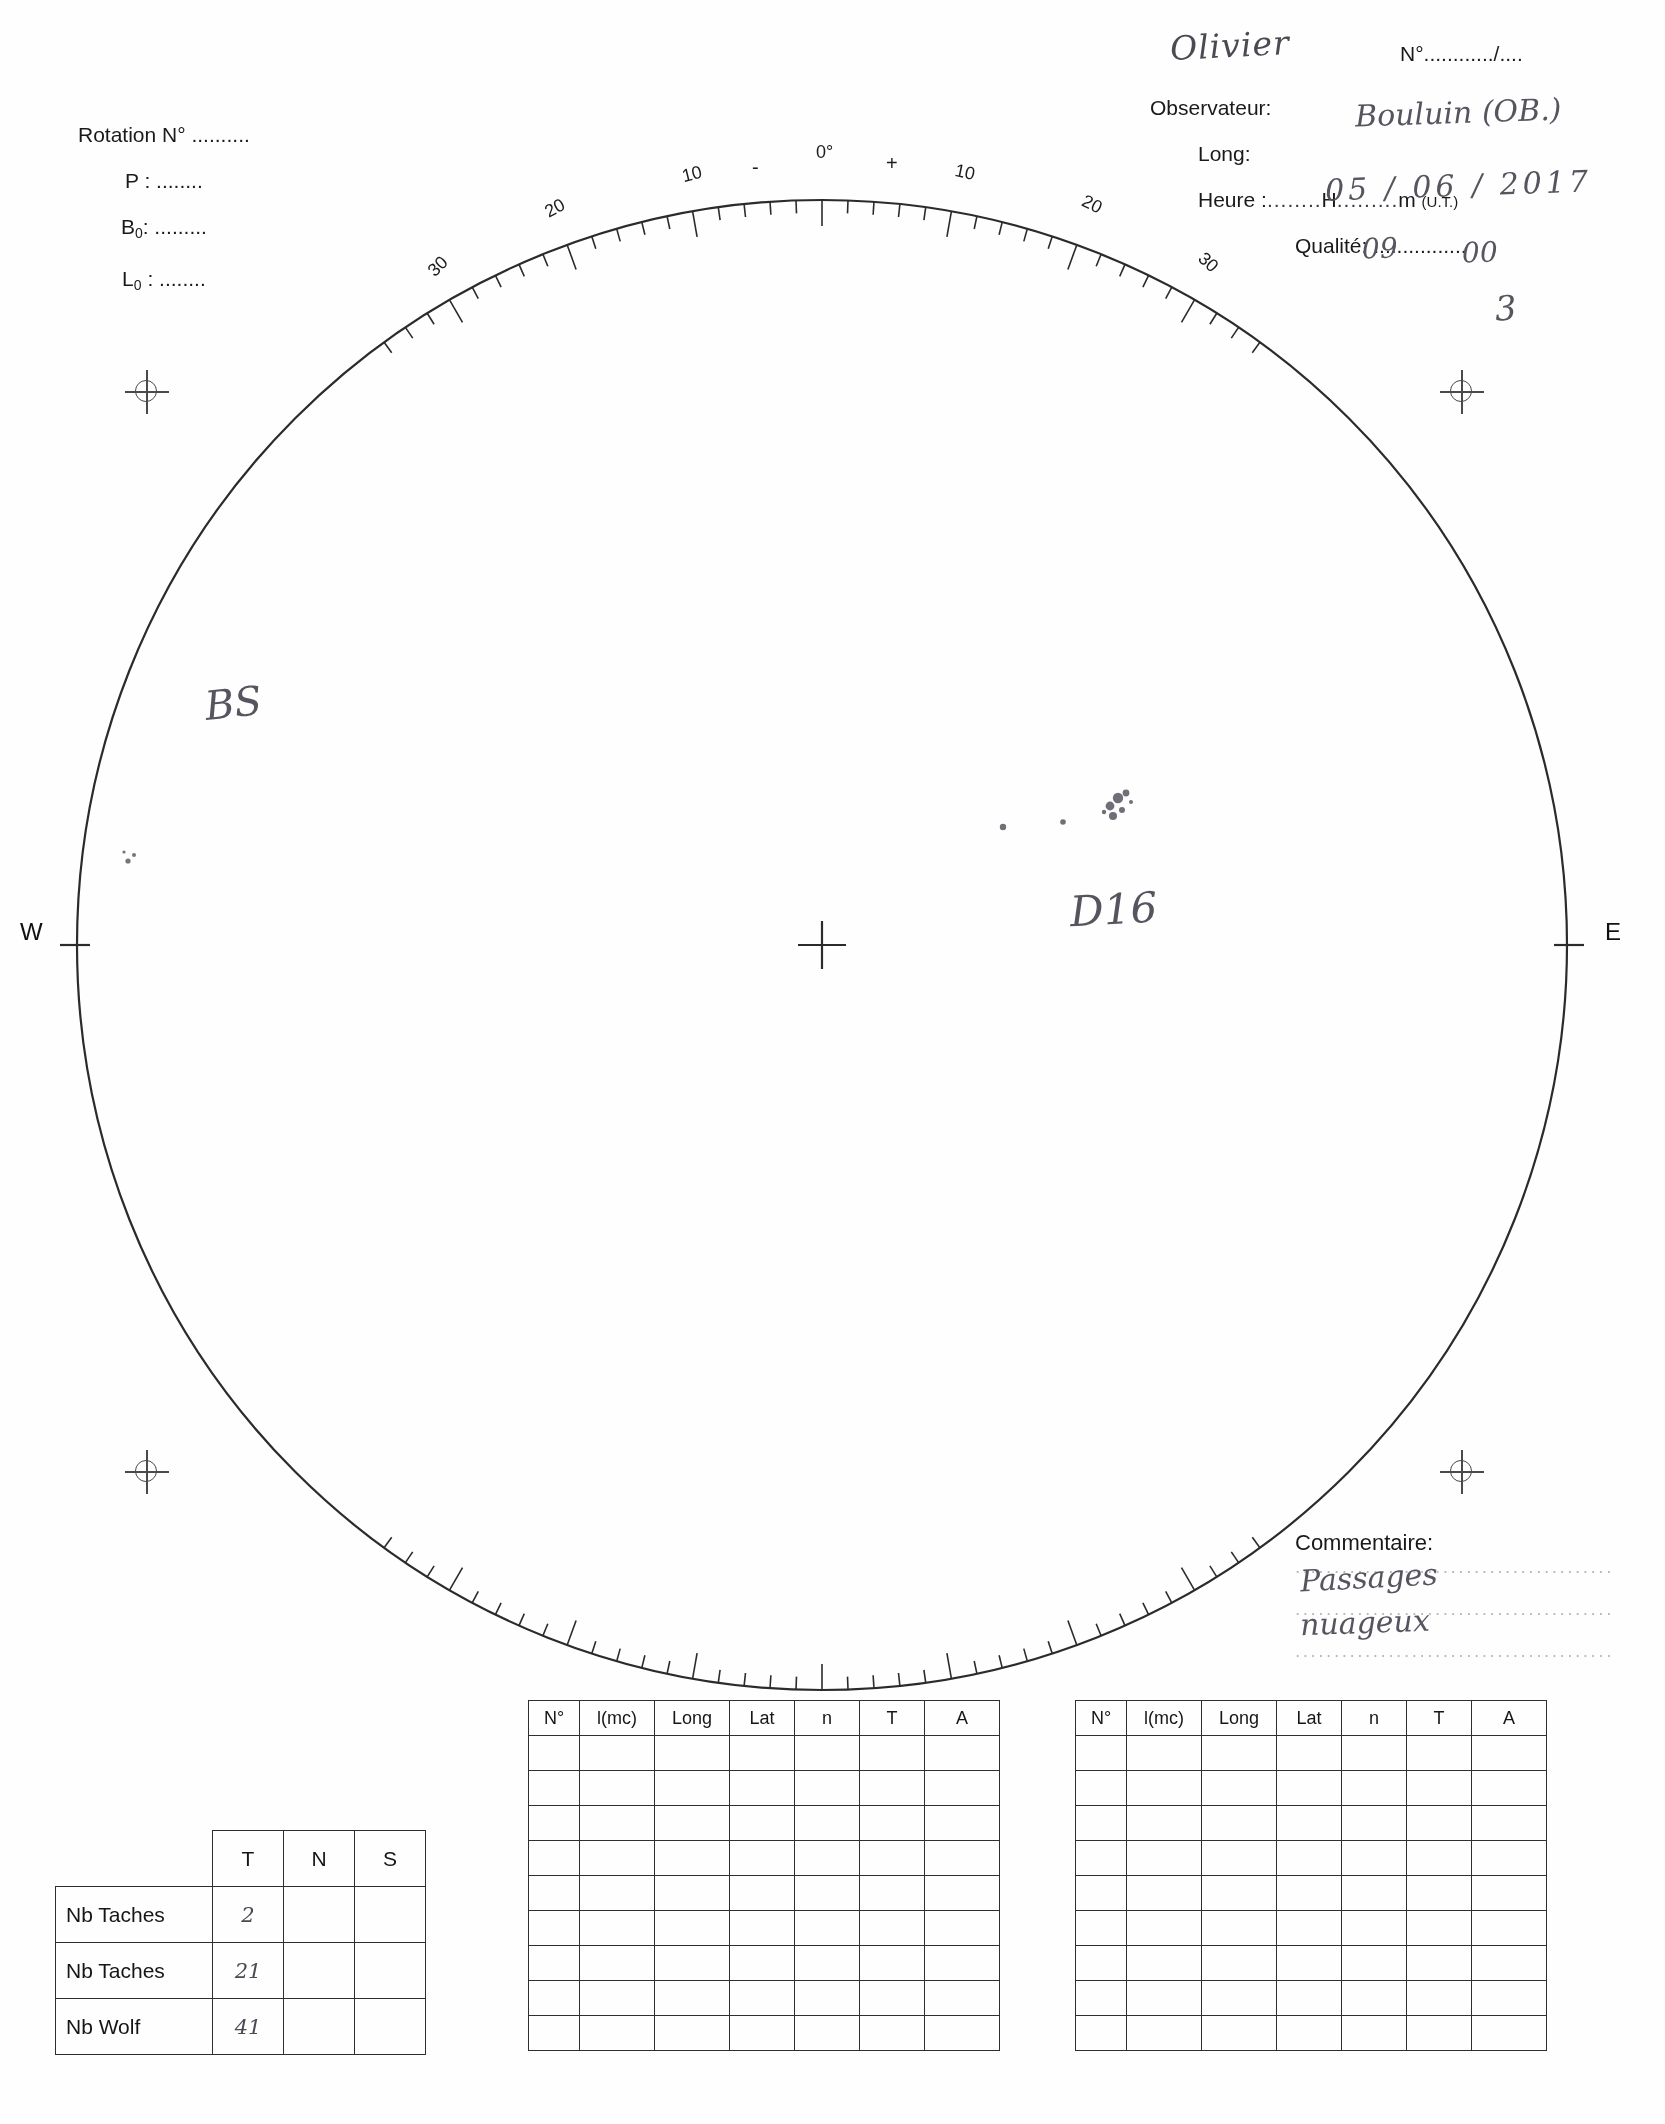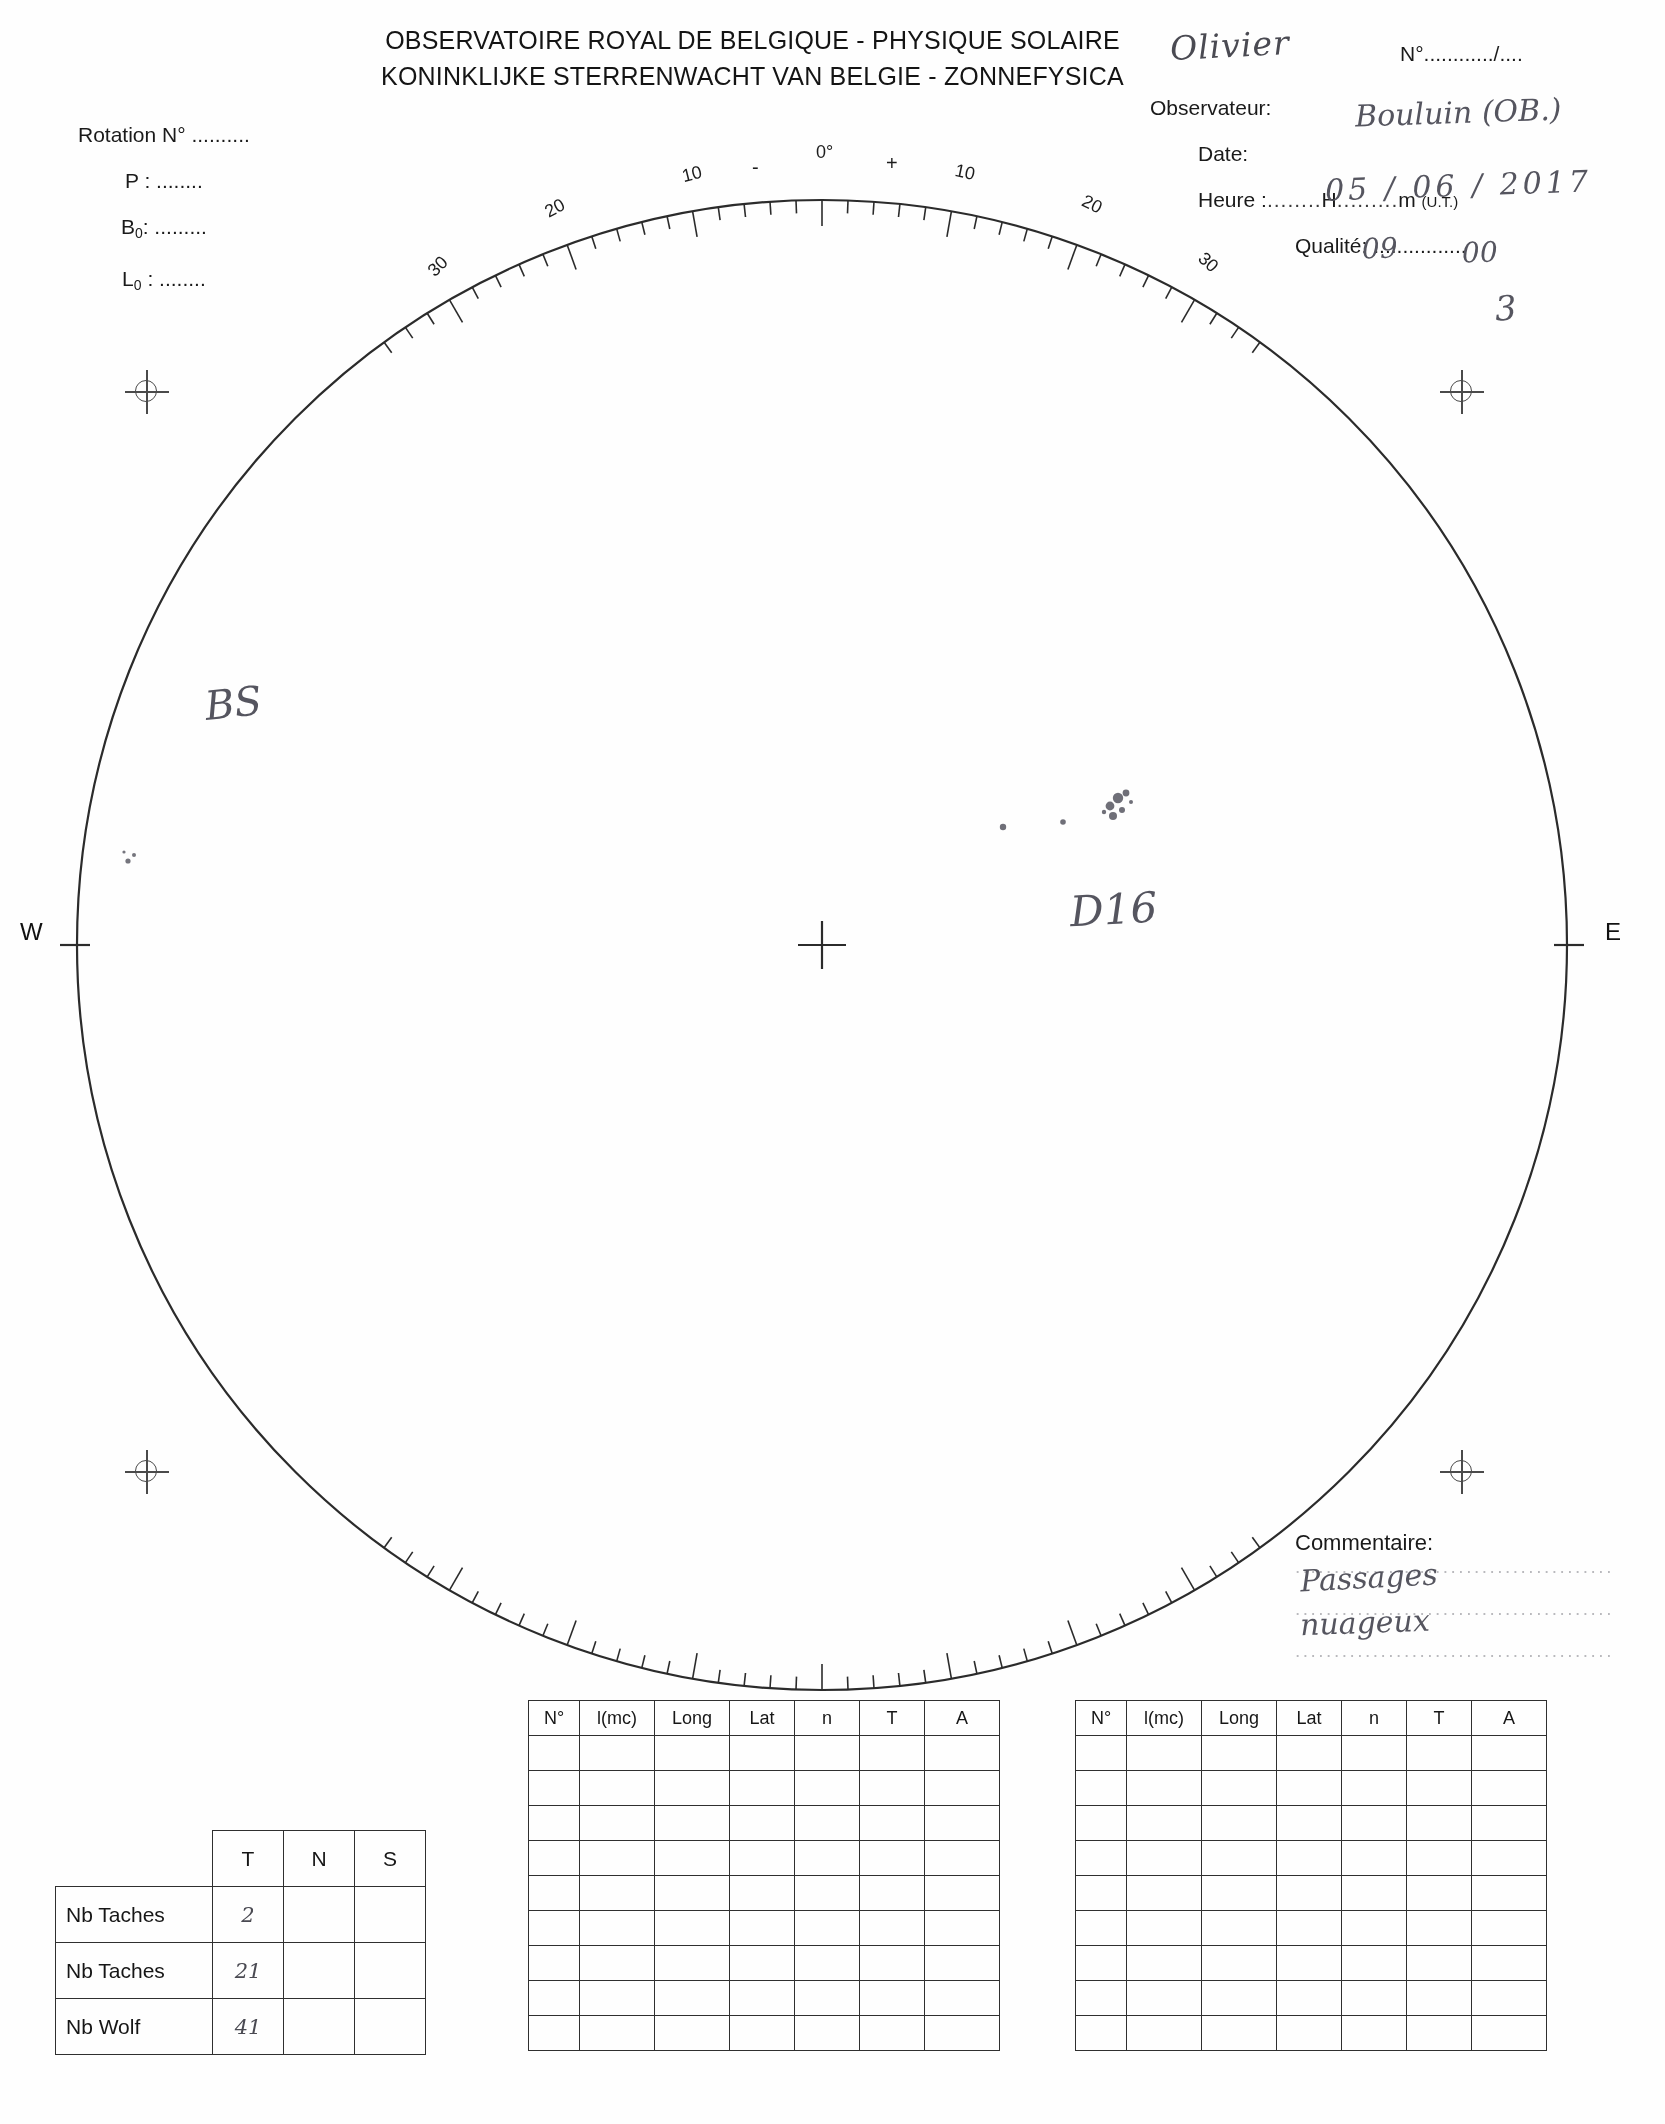--- a/index.html
+++ b/index.html
@@ -268,45 +268,41 @@
   }
 
   
   .dots { color: #3a3a3a; letter-spacing: 1px; }
 </style>
 </head>
 <body>
 
 <div class="sheet">
 
-  <div class="title-block">
-    <div class="title-line shift">OBSERVATOIRE ROYAL DE BELGIQUE - PHYSIQUE SOLAIRE</div>
-    <div class="title-line shift">KONINKLIJKE STERRENWACHT VAN BELGIE - ZONNEFYSICA</div>
-  </div>
 
   <div class="hand" id="hand-name">Olivier</div>
   <div style="position:absolute;left:1400px;top:42px;font-size:21px;">N°............/....</div>
 
   <div class="left-params">
     <div class="row">Rotation N° ..........</div>
     <div class="row">P : ........</div>
     <div class="row">
       <span>B</span><span class="sub">0</span><span>: .........</span>
     </div>
     <div class="row">
       <span>L</span><span class="sub">0</span><span> : ........</span>
     </div>
   </div>
 
   <div class="right-info">
     <div class="row" style="margin-top:54px;">
       <span class="lbl">Observateur:</span>
     </div>
     <div class="row" style="padding-left:48px;">
-      <span class="lbl">Date:</span>
+      <span class="lbl">Long:</span>
     </div>
     <div class="row" style="padding-left:48px;">
       <span class="lbl">Heure :</span><span class="dots">........</span><span>H</span><span class="dots">.........</span><span>m</span>
       <span class="small">(U.T.)</span>
     </div>
     <div class="row" style="padding-left:145px;">
       <span class="lbl">Qualité: ................</span>
     </div>
   </div>
 

